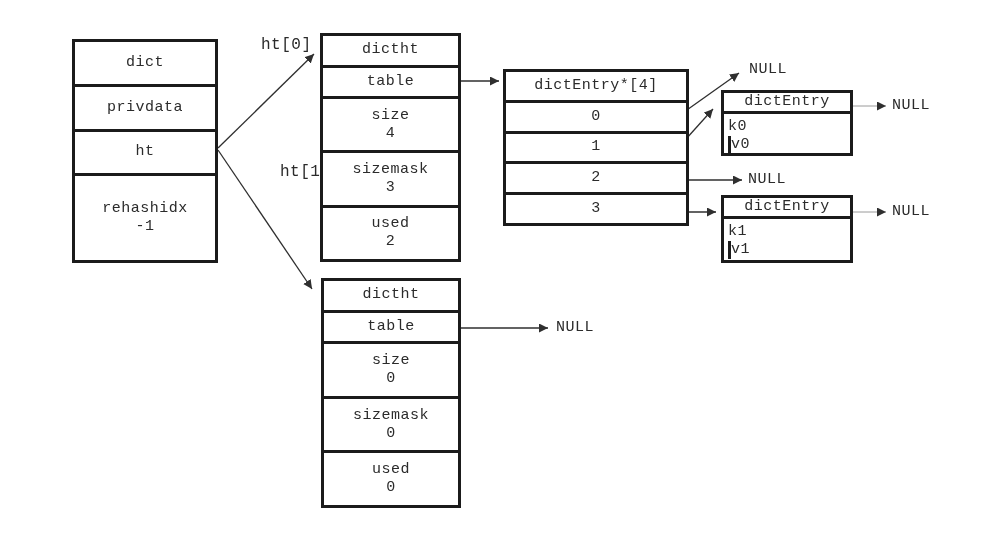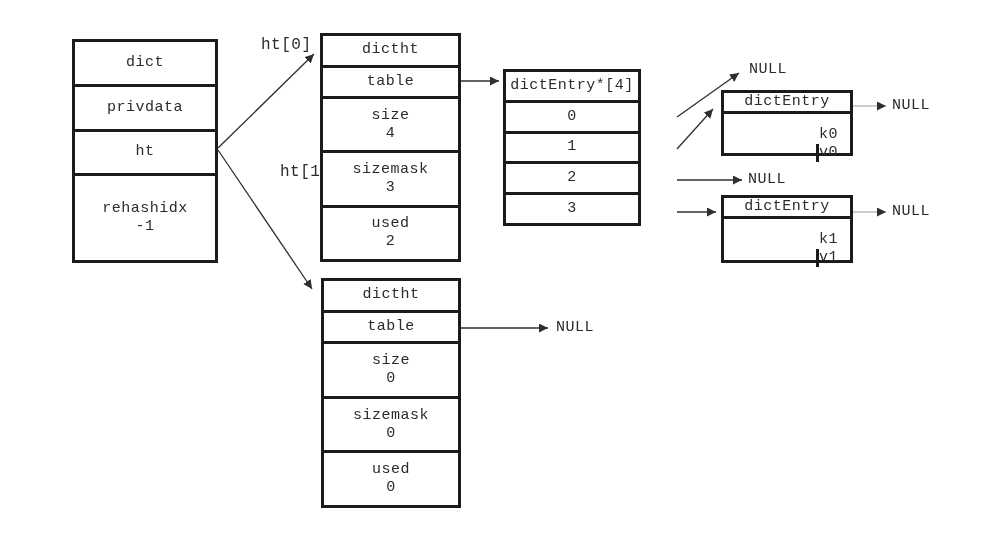--- a/index.html
+++ b/index.html
@@ -13,21 +13,21 @@
     display:flex;flex-direction:column;
   }
   .row{
     flex:1 1 0;display:flex;flex-direction:column;align-items:center;justify-content:center;
     border-top:3px solid #1b1b1b;text-align:center;font-size:15px;line-height:18px;
     letter-spacing:0.5px;
   }
   .row:first-child{border-top:none;}
   .row.tall{flex:1.8 1 0;}
   .row.tall2{flex:2 1 0;}
-  .cells{align-items:flex-end;padding:12px;}
+  .cells{align-items:flex-start;padding:4px;}
   .cell{flex:1 1 0;display:flex;align-items:center;justify-content:center;}
   .cell + .cell{border-left:3px solid #1b1b1b;}
   .lbl{
     position:absolute;font-size:15px;line-height:18px;letter-spacing:0.5px;white-space:pre;
   }
   .lbl.ht{font-size:16px;}
   span{display:block;}
 </style>
 </head>
 <body>
@@ -85,21 +85,21 @@
     <div class="row tall">
       <span>sizemask</span>
       <span>3</span>
     </div>
     <div class="row tall">
       <span>used</span>
       <span>2</span>
     </div>
   </div>
 
-  <div class="box" style="left:503px;top:69px;width:138px;height:157px;">
+  <div class="box" style="left:503px;top:69px;width:186px;height:157px;">
     <div class="row">
       <span>dictEntry*[4]</span>
     </div>
     <div class="row">
       <span>0</span>
     </div>
     <div class="row">
       <span>1</span>
     </div>
     <div class="row">

